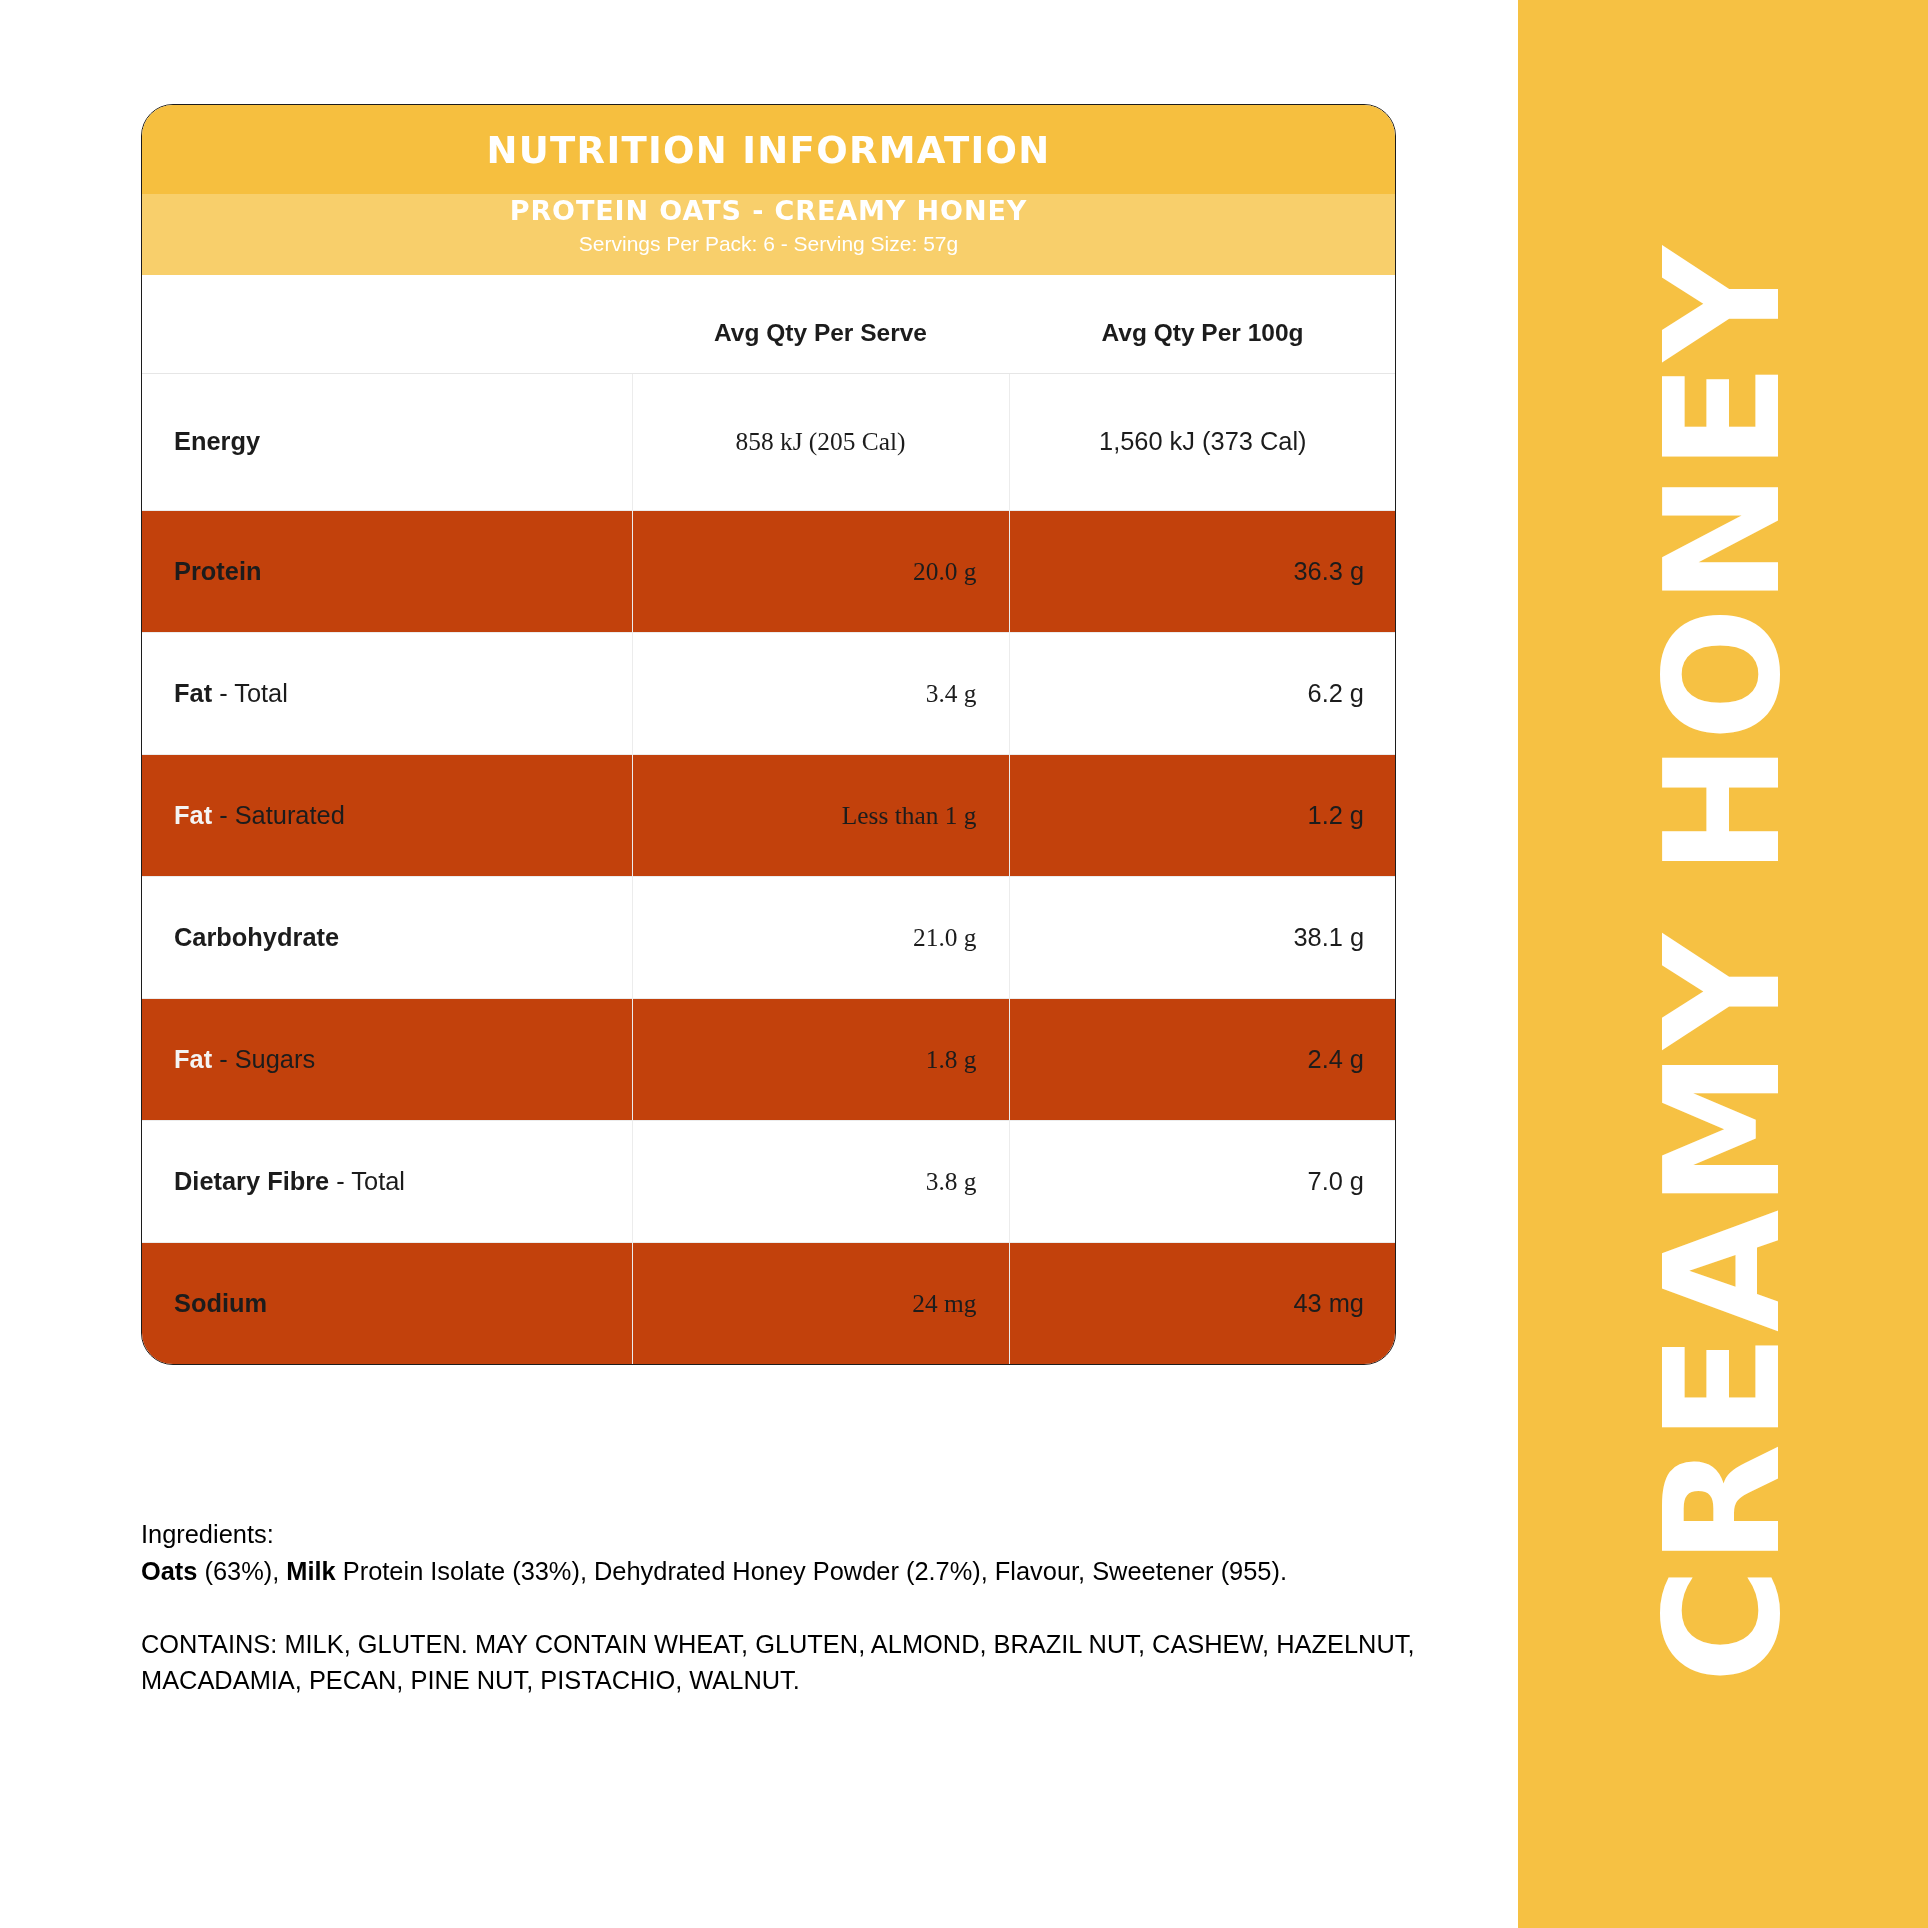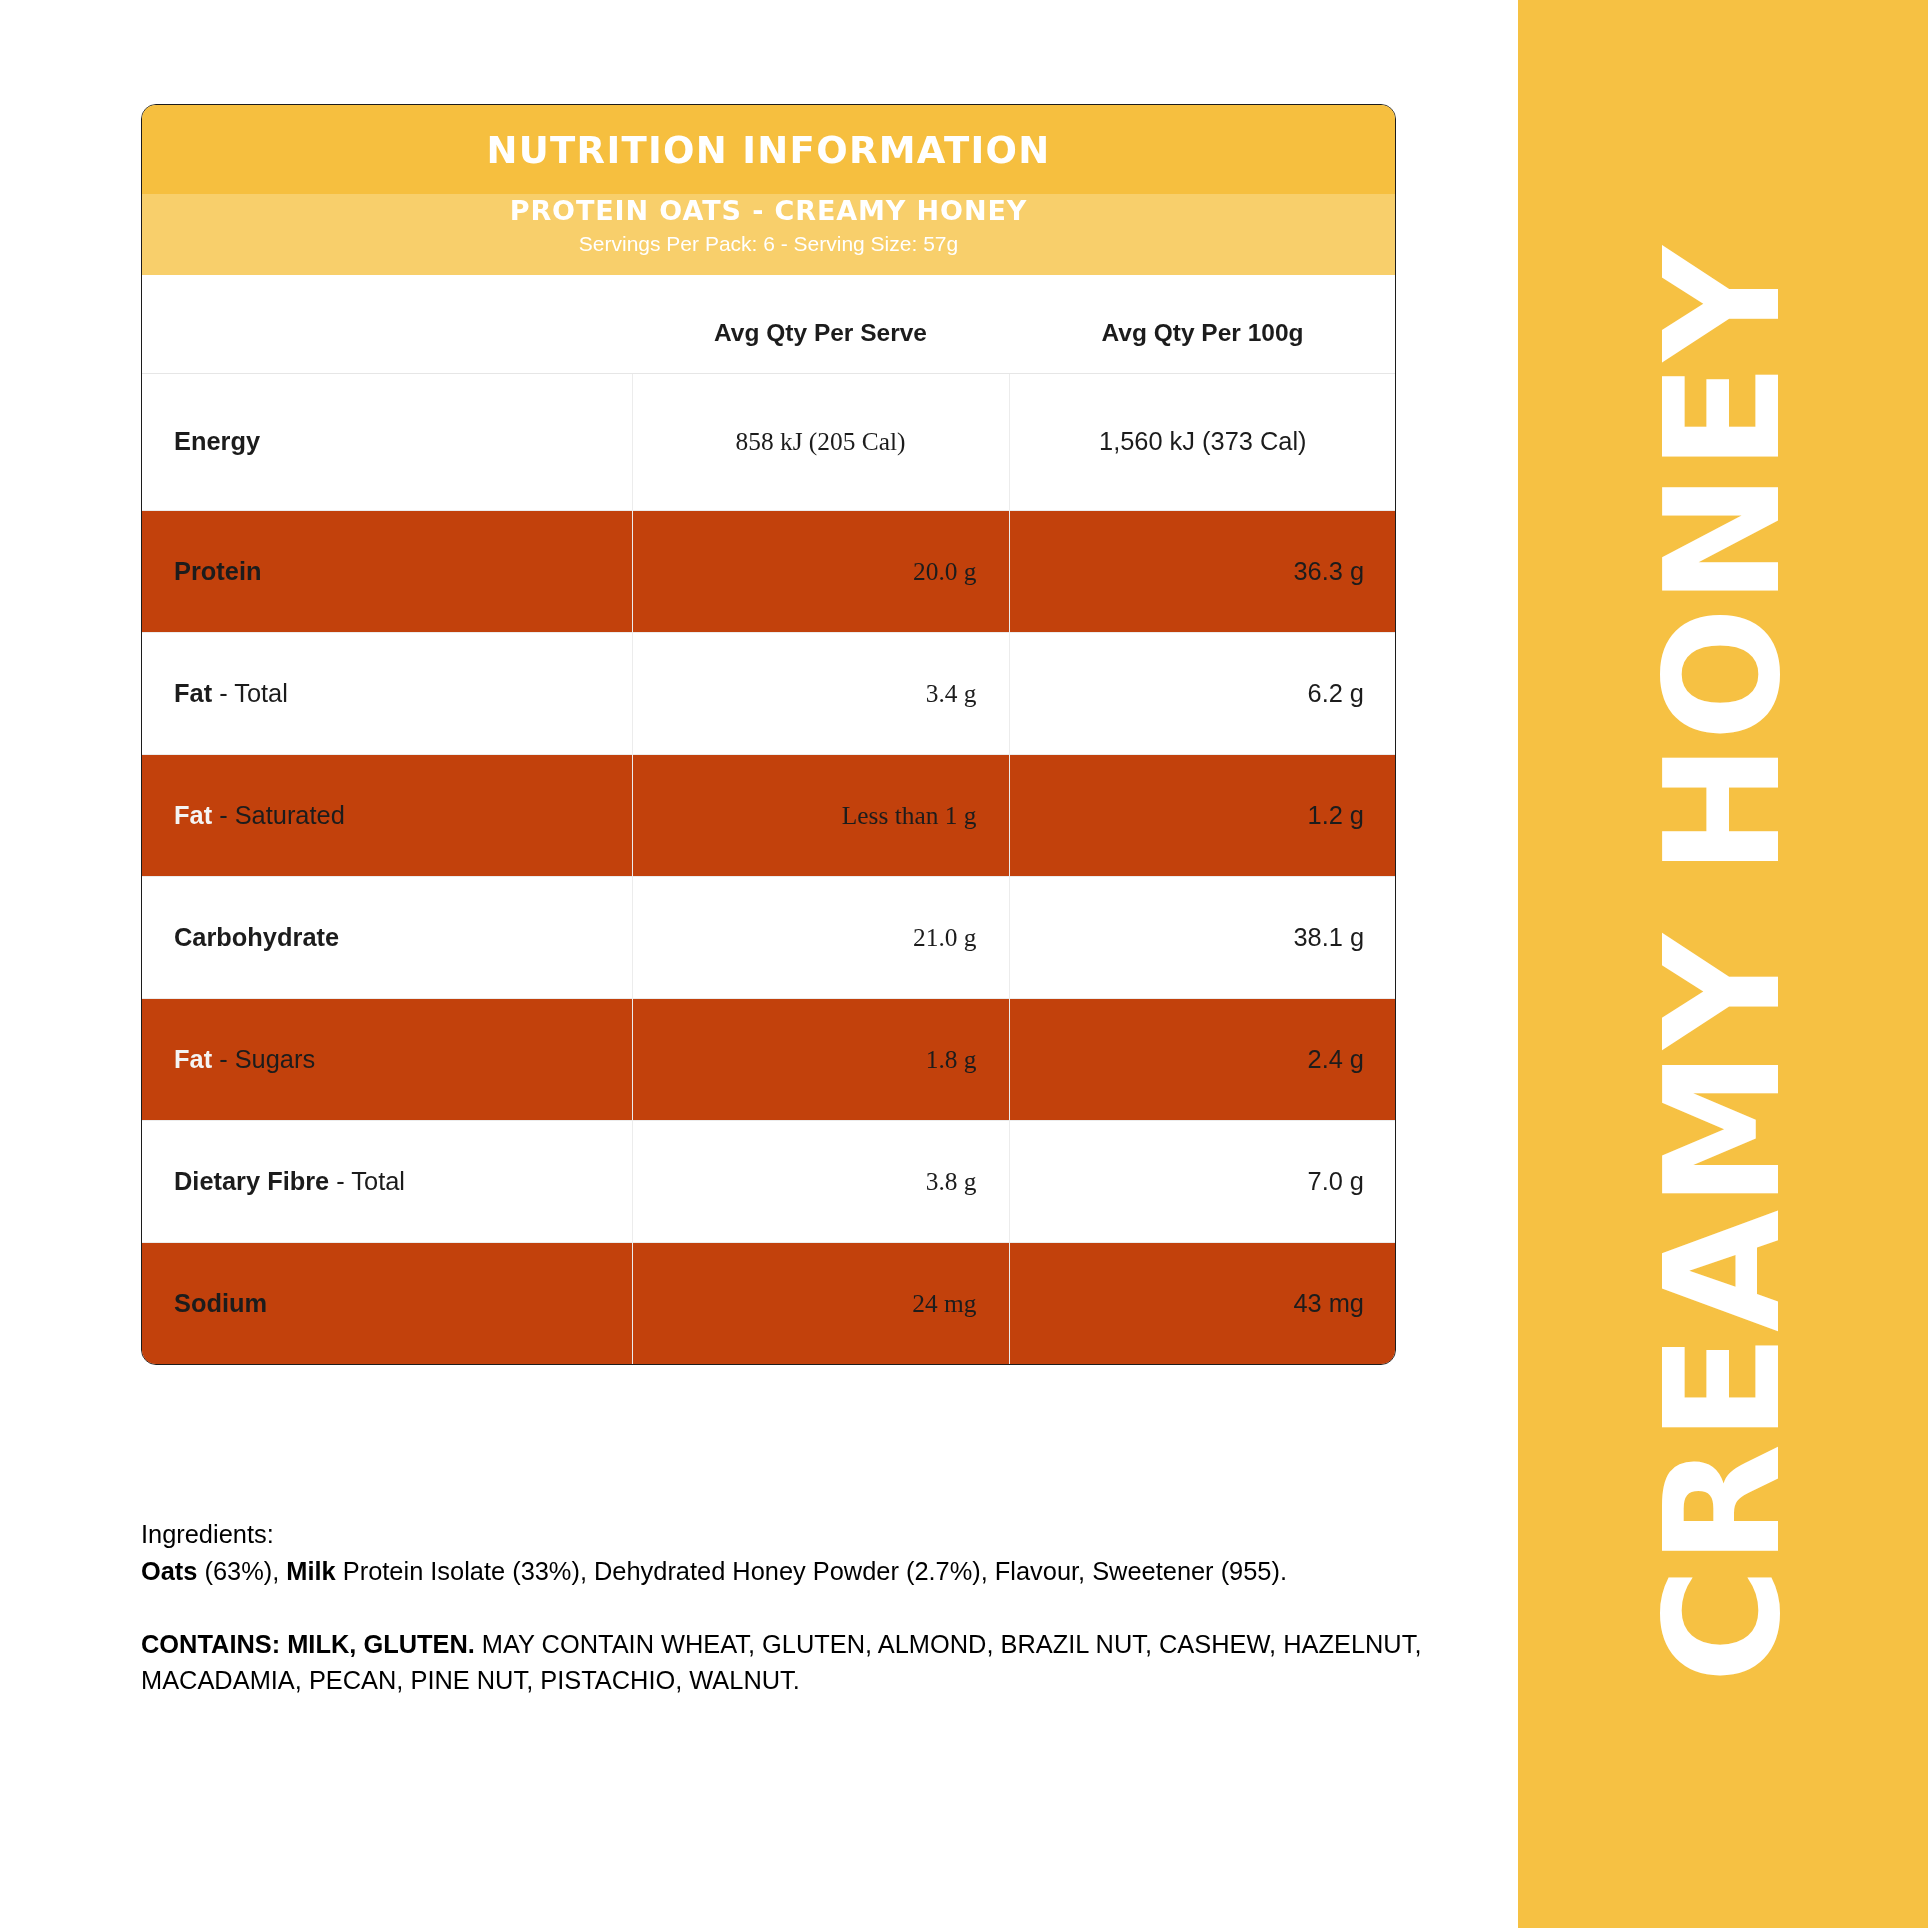--- a/index.html
+++ b/index.html
@@ -41,21 +41,21 @@
     transform-box: border-box;
   }
 
   
   .panel {
     position: absolute;
     left: 141px;
     top: 104px;
     width: 1255px;
     border: 1.9px solid #1c1c1c;
-    border-radius: 15px;
+    border-radius: 32px;
     overflow: hidden;
     background: #ffffff;
   }
   .panel-title {
     background: #f6bf3f;
     color: #ffffff;
     text-align: center;
     font-size: 37px;
     font-weight: 900;
     letter-spacing: 1.3px;
@@ -132,21 +132,21 @@
     color: #000000;
   }
   .ing-head { font-size: 25.4px; line-height: 1.45; }
   .ing-body { font-size: 25.4px; line-height: 1.45; }
   .ing-body b { font-weight: 700; }
   .allergens {
     margin-top: 36px;
     font-size: 25.4px;
     line-height: 1.45;
   }
-  .allergens b { font-weight: 700; }
+  .allergens b { font-weight: 400; }
 </style>
 </head>
 <body>
 
 <div class="page">
 
   <div class="panel">
 
     <div class="panel-title">NUTRITION INFORMATION</div>
 

